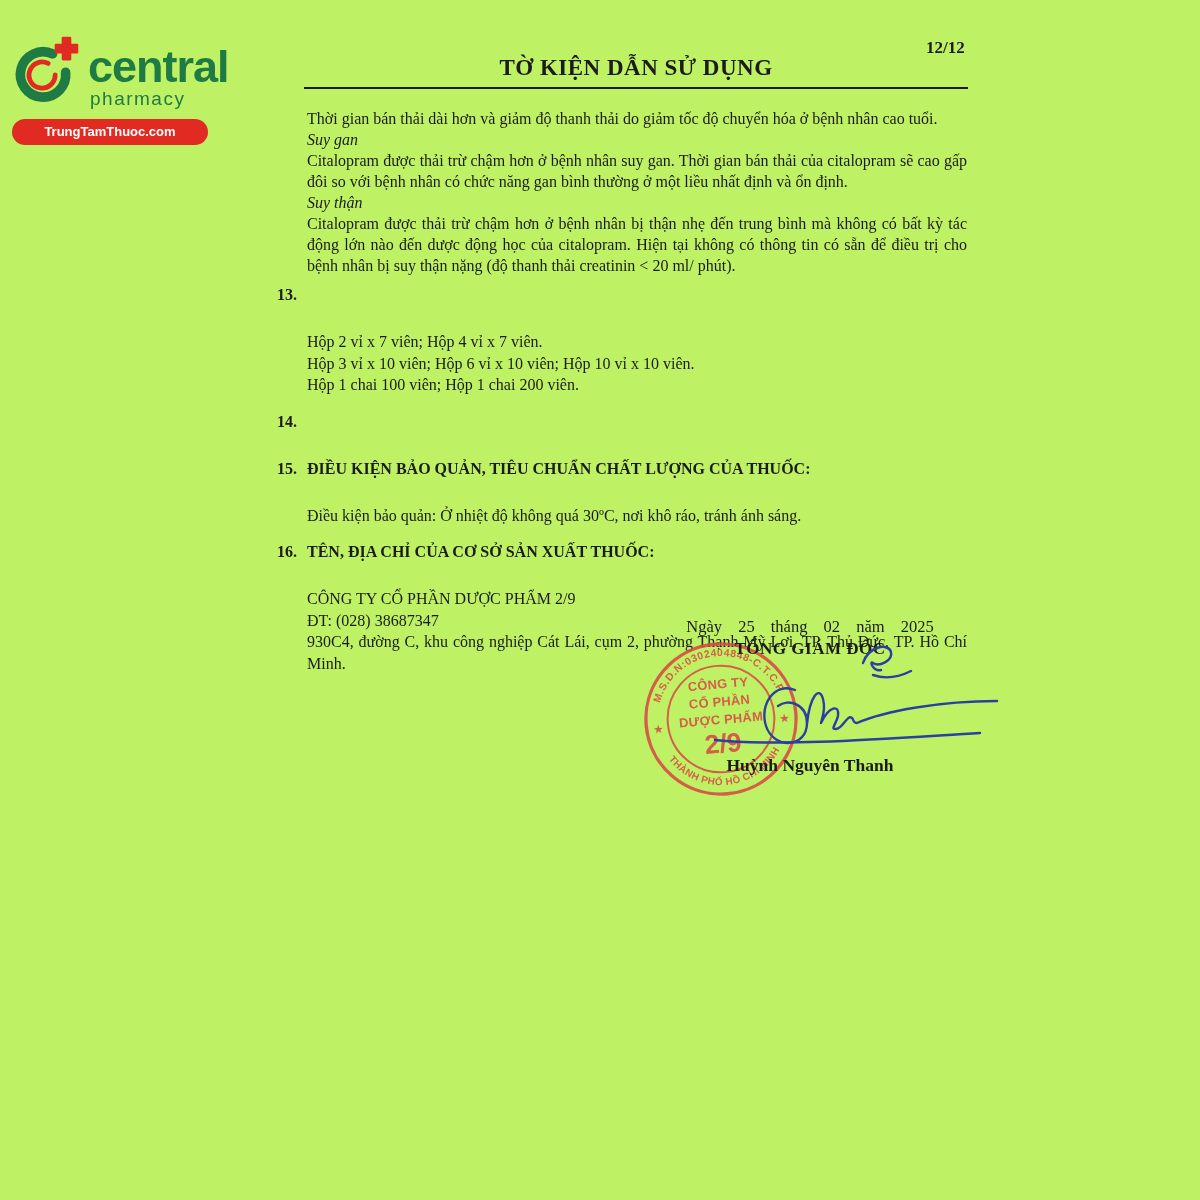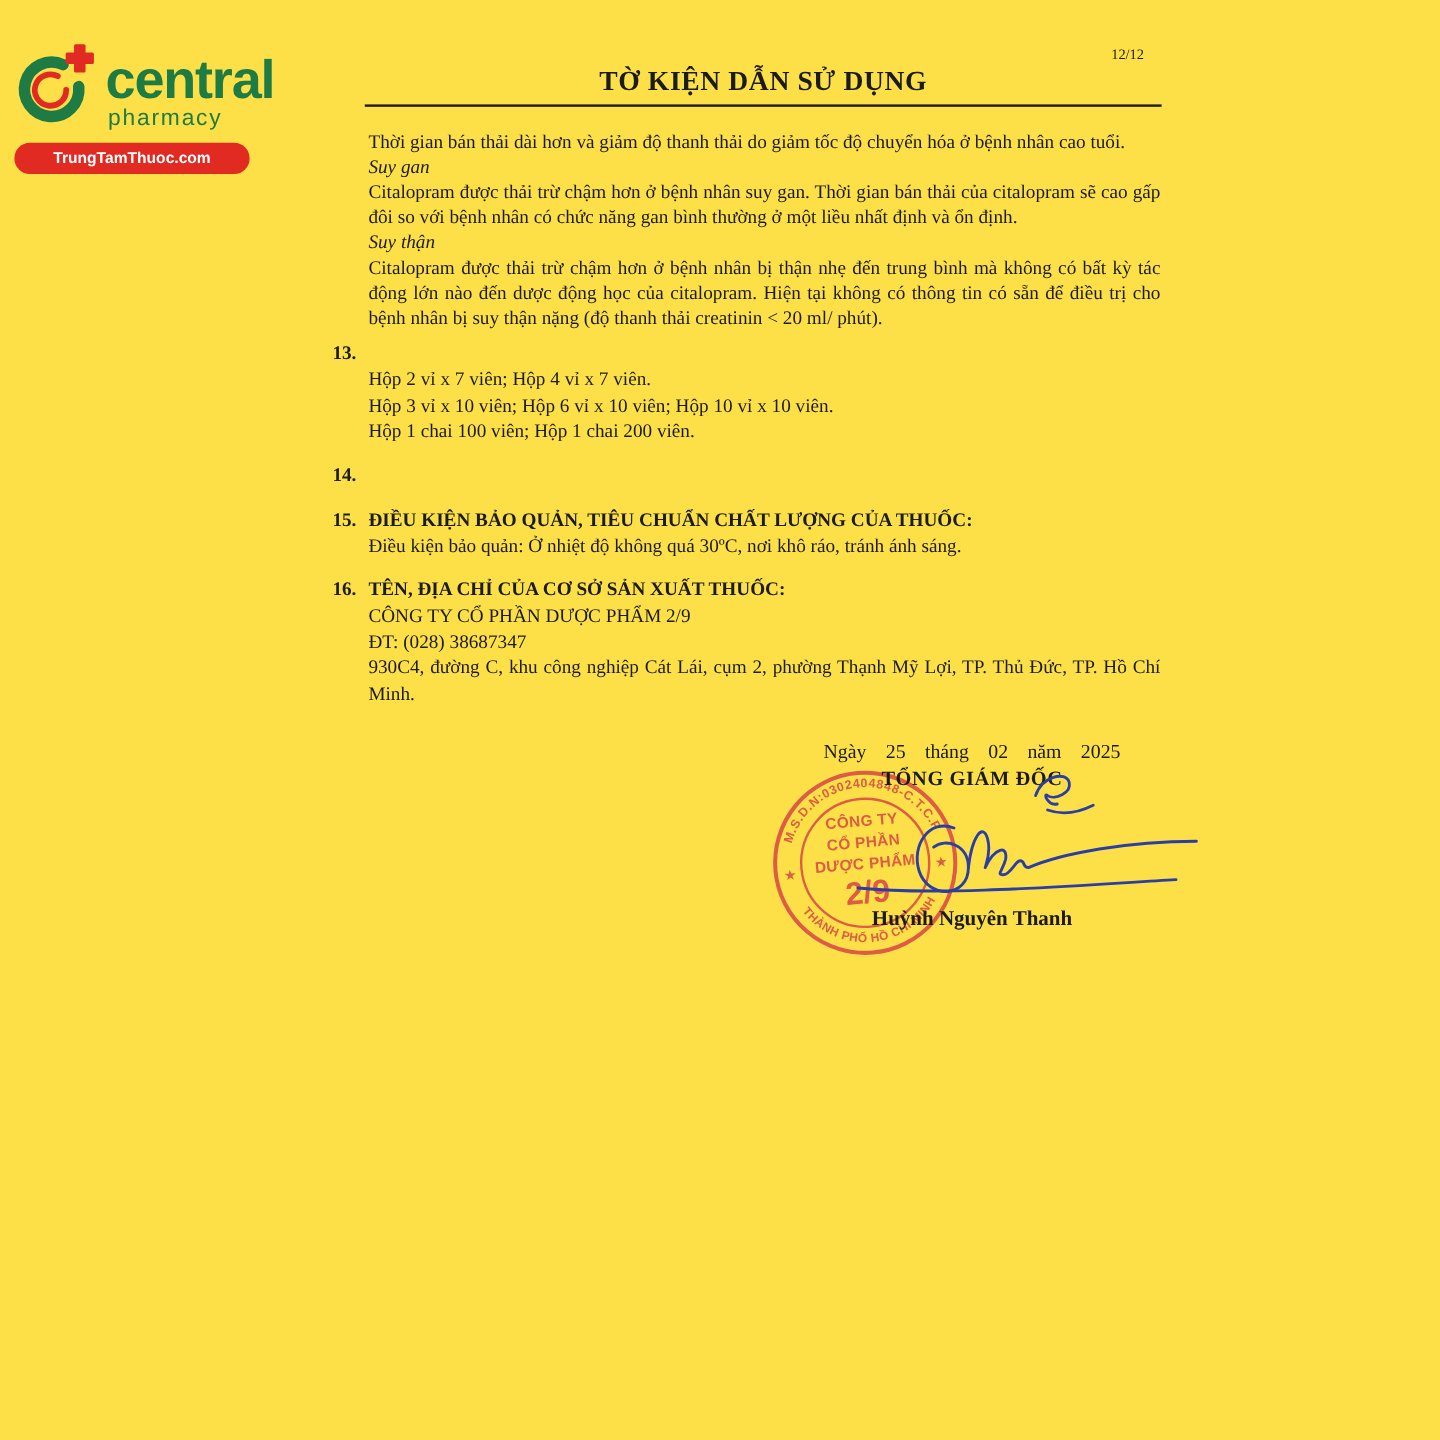--- a/index.html
+++ b/index.html
@@ -1,49 +1,49 @@
 <!DOCTYPE html>
 <html style="--green: #1e7b44; --red: #e02a22; --stamp: #d94a46; --ink: #2b3fa3;"><head>
 <meta charset="utf-8">
 <style>
   html,body{margin:0;padding:0;}
   body{width:1200px;height:1200px;background:#ffffff;position:relative;
        font-family:"Liberation Serif",serif;color:#1b1b1b;overflow:hidden;}
-  .page{position:absolute;inset:0;background:#fde047;}
+  .page{position:absolute;inset:0;background:#bef264;}
 
   
   .logo{position:absolute;left:12px;top:34px;width:210px;}
   .logo-row{display:flex;align-items:flex-start;}
   .logo-icon{width:68px;height:72px;flex:0 0 auto;}
   .logo-text{margin-left:8px;padding-top:14px;font-family:"Liberation Sans",sans-serif;}
   .logo-brand{color:var(--green,#1e7b44);font-size:45px;font-weight:700;
               line-height:38px;letter-spacing:-1px;}
   .logo-sub{color:var(--green,#1e7b44);font-size:19px;font-weight:500;
             letter-spacing:1.5px;margin-top:2px;margin-left:2px;}
   .logo-badge{margin-top:9px;background:var(--red,#e02a22);color:#fff;
               font-family:"Liberation Sans",sans-serif;font-weight:700;font-size:13px;
               border-radius:13px;height:26px;line-height:26px;text-align:center;width:196px;}
 
   
-  .page-number{position:absolute;left:926px;top:38px;font-size:12px;font-weight:400;}
+  .page-number{position:absolute;left:926px;top:38px;font-size:17px;font-weight:700;}
   .doc-title{position:absolute;left:305px;top:55px;width:662px;text-align:center;
              font-size:23px;font-weight:700;letter-spacing:.5px;}
   .title-rule{position:absolute;left:304px;top:87px;width:664px;height:2px;background:#1c1c1c;}
 
   
   .content{position:absolute;left:277px;top:108px;width:692px;font-size:16px;line-height:21px;}
   .flow-para{margin:0 0 0 30px;width:660px;text-align:justify;}
   .subhead{margin:0 0 0 30px;width:660px;font-style:italic;}
   .section{margin-top:15px;}
   .section:first-child{margin-top:8px;}
   .sec-head{display:flex;line-height:22px;}
   .sec-num{width:30px;font-weight:700;flex:0 0 auto;}
   .sec-heading{font-weight:700;}
   .sec-inline{font-weight:400;}
-  .sec-lines{margin-left:30px;width:660px;line-height:21.5px;}
+  .sec-lines{margin-left:30px;width:660px;line-height:21.5px;margin-top:25px;}
   .sec-line{text-align:justify;}
 
   
   .date-line{position:absolute;left:645px;top:617px;width:330px;text-align:center;
              font-size:16.5px;word-spacing:12px;}
   .role{position:absolute;left:645px;top:639px;width:330px;text-align:center;
         font-size:17px;font-weight:700;letter-spacing:.5px;z-index:2;}
   .stamp{position:absolute;left:641px;top:639px;width:160px;height:160px;
          color:var(--stamp,#d9４a46);opacity:.88;z-index:1;}
   .signature{position:absolute;left:695px;top:634px;width:330px;height:132px;

